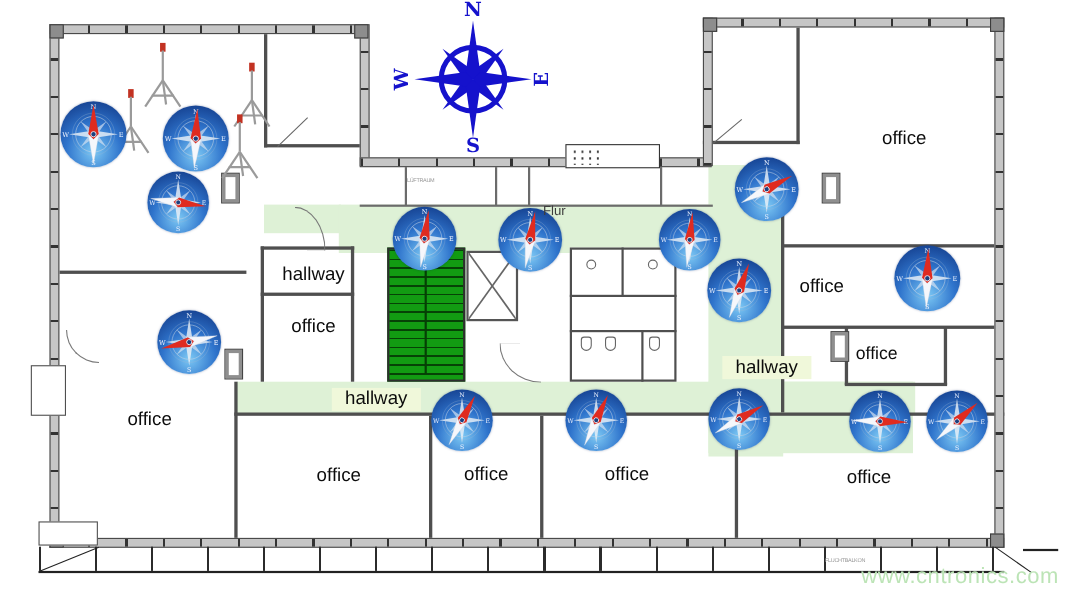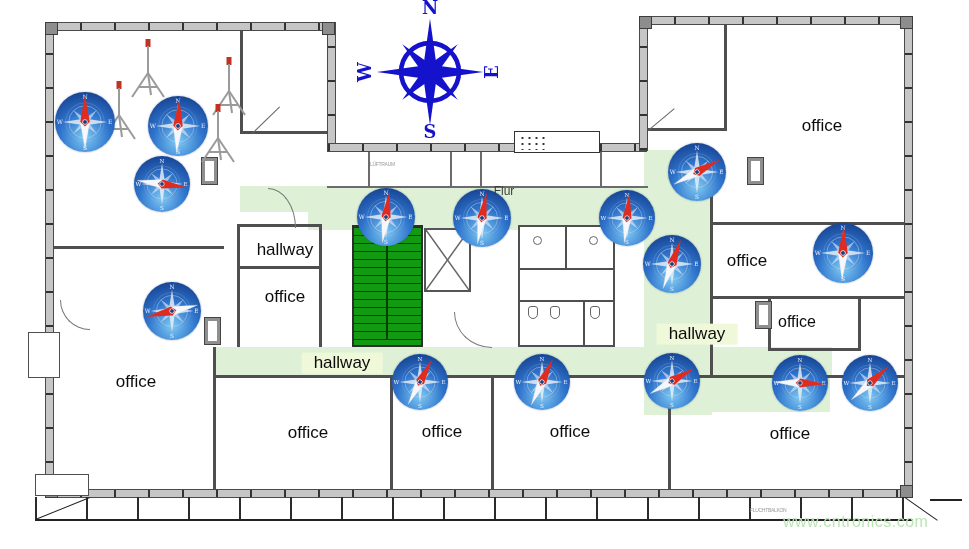--- a/index.html
+++ b/index.html
@@ -43,21 +43,21 @@
      box-shadow:0 0 2px rgba(0,30,90,.4);}
   .compass svg{position:absolute;left:0;top:0;width:100%;height:100%;overflow:visible;}
   .cl{font-family:"DejaVu Serif",serif;font-size:10px;fill:#eef3ff;text-anchor:middle;}
   .np-red{fill:var(--needle-red,#df2b20);}
   .np-white{fill:var(--needle-white,#f5f7fb);stroke:#cfd6e2;stroke-width:.5;}
   .rose-pt{fill:var(--rose-blue,#1512cc);}
   .rose-ring{stroke:var(--rose-blue,#1512cc);fill:none;stroke-width:5;}
   .rose-letter{fill:var(--rose-blue,#1512cc);font-family:"DejaVu Serif",serif;font-size:19px;font-weight:bold;text-anchor:middle;}
   .tripod{width:48px;height:62px;}
   .tripod line{stroke:#9a9a9a;stroke-width:2;}
-  #watermark{font-size:16px;color:var(--watermark-green,#bce4b6);letter-spacing:.5px;}
+  #watermark{font-size:20px;color:var(--watermark-green,#bce4b6);letter-spacing:.5px;}
 </style>
 </head>
 <body>
 
 <div id="canvas">
 
   <div class="green" style="left:240px;top:186px;width:70px;height:26px"></div>
   <div class="green" style="left:308px;top:186px;width:340px;height:44px"></div>
   <div class="green" style="left:644px;top:150px;width:68px;height:265px"></div>
   <div class="green" style="left:215px;top:347px;width:617px;height:29px"></div>

